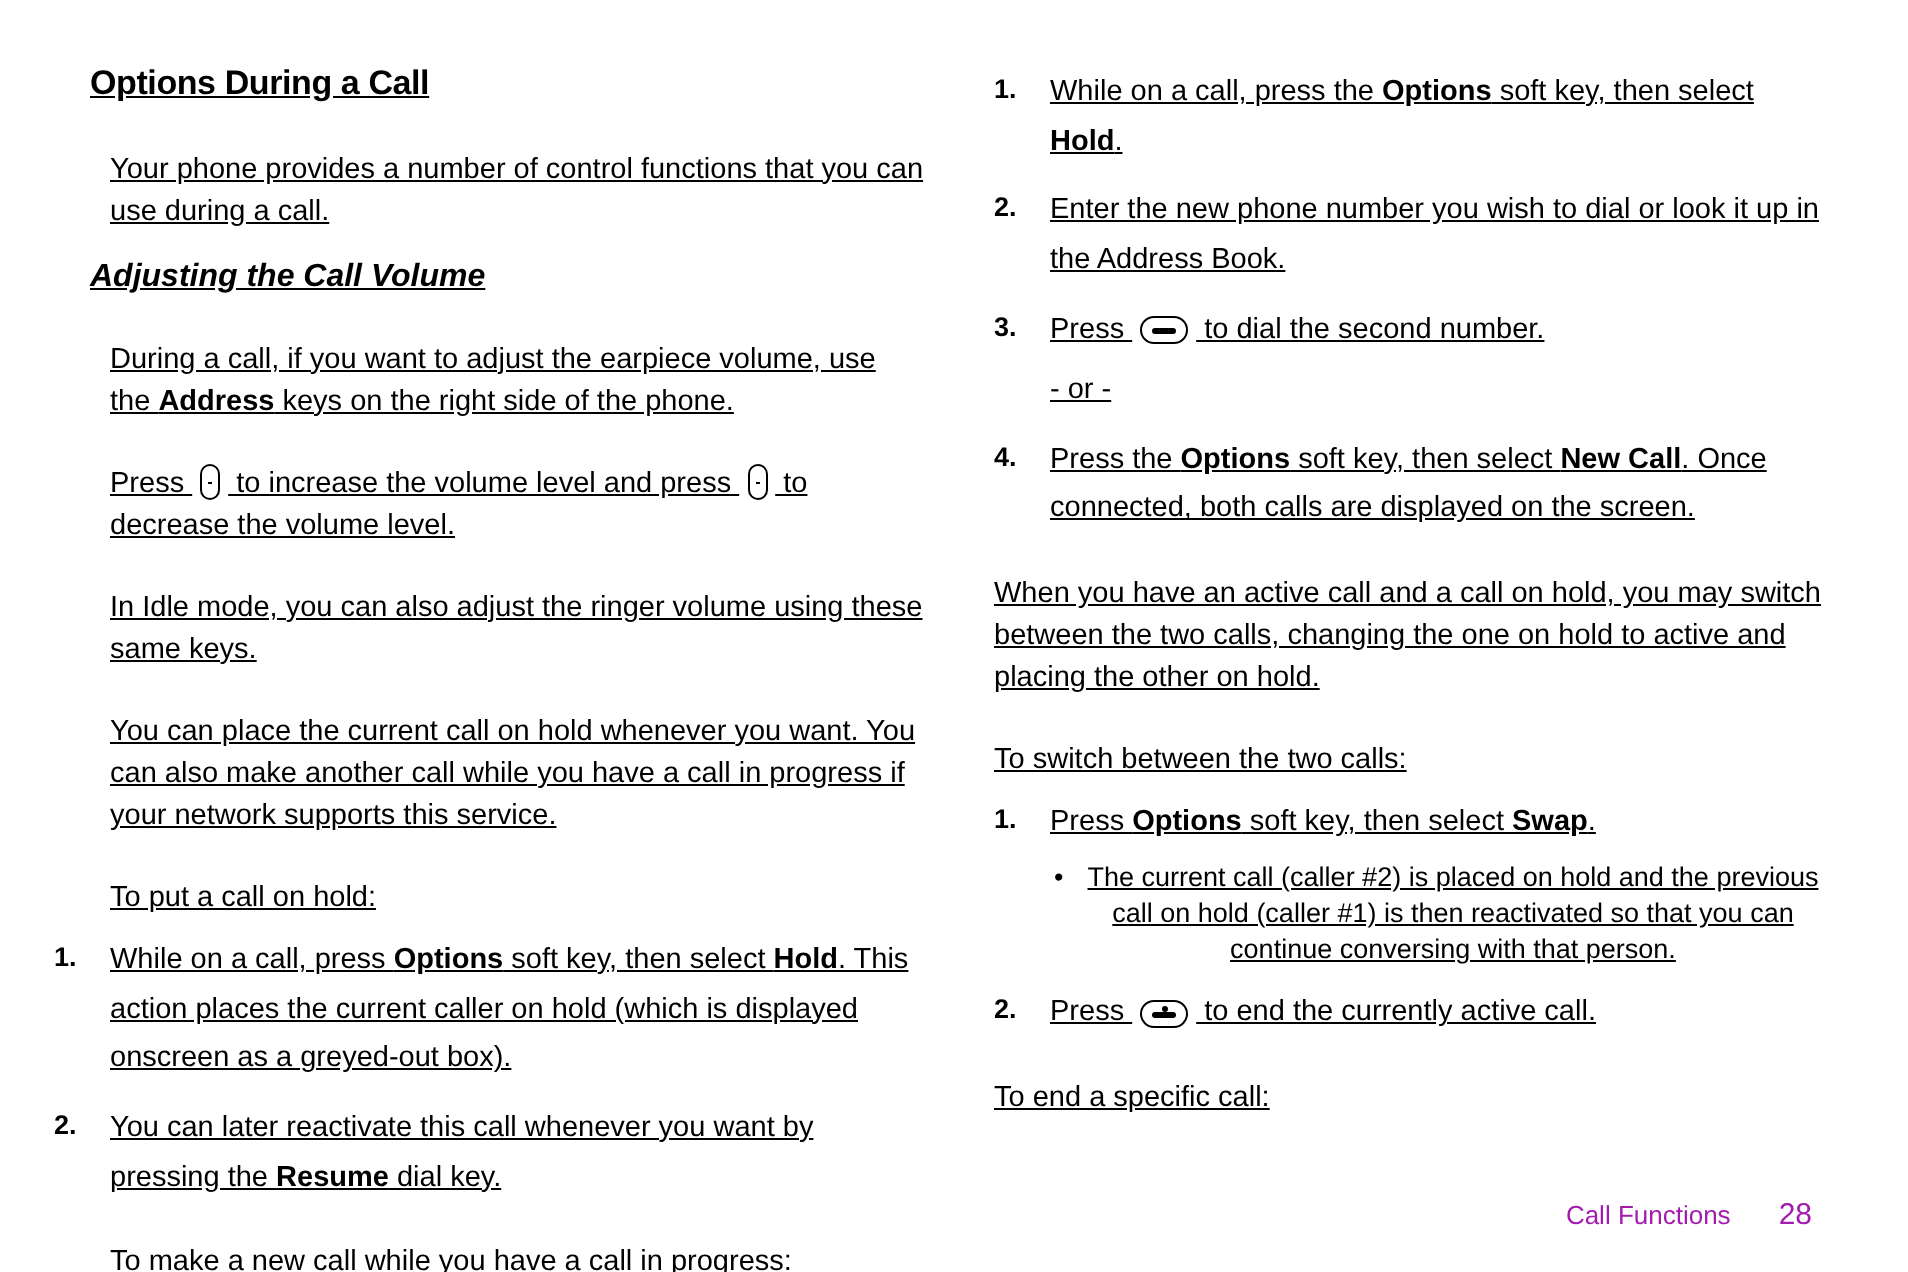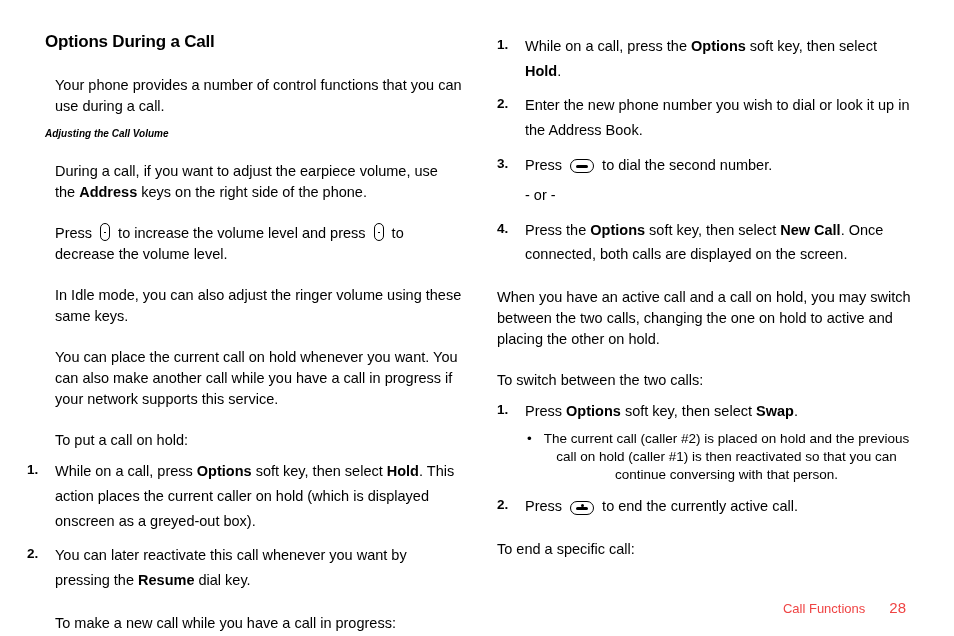--- a/index.html
+++ b/index.html
@@ -9,37 +9,38 @@
     font-family: Arial, Helvetica, sans-serif;
     color: #000;
     background: #fff;
     position: relative;
     padding: 30px 40px 40px 40px;
   }
   .columns {
     display: flex;
     gap: 35px;
     height: 550px;
+    text-decoration: underline;
   }
   .col {
     flex: 1;
     font-size: 14.5px;
     line-height: 1.45;
   }
   .col-left { padding-left: 5px; }
   h2 {
     font-family: Arial, Helvetica, sans-serif;
     font-size: 17px;
     font-weight: 900;
     letter-spacing: -0.2px;
     margin-bottom: 6px;
   }
   h3 {
     font-family: Arial, Helvetica, sans-serif;
-    font-size: 10px;
+    font-size: 16px;
     font-style: italic;
     font-weight: 900;
     margin-top: 10px;
     margin-bottom: 6px;
   }
   p { margin-top: 20px; margin-bottom: 8px; }
   .indent { padding-left: 10px; }
   .bold { font-weight: 700; }
   ol { list-style: none; padding-left: 28px; margin-top: 4px; margin-bottom: 10px; }
   ol li { position: relative; margin-bottom: 10px; line-height: 1.7; }
@@ -110,21 +111,21 @@
     position:absolute;
     left:10px; width:3px; top:2px; height:3px;
     border-radius:2px;
     background:#000;
   }
   .footer {
     position: absolute;
     bottom: 20px;
     right: 48px;
     font-size: 13px;
-    color: #ef4444;
+    color: #a21caf;
     display: flex;
     gap: 24px;
     align-items: baseline;
   }
   .footer .pnum { font-size: 15px; }
 </style>
 </head>
 <body>
 
 <div class="columns">

